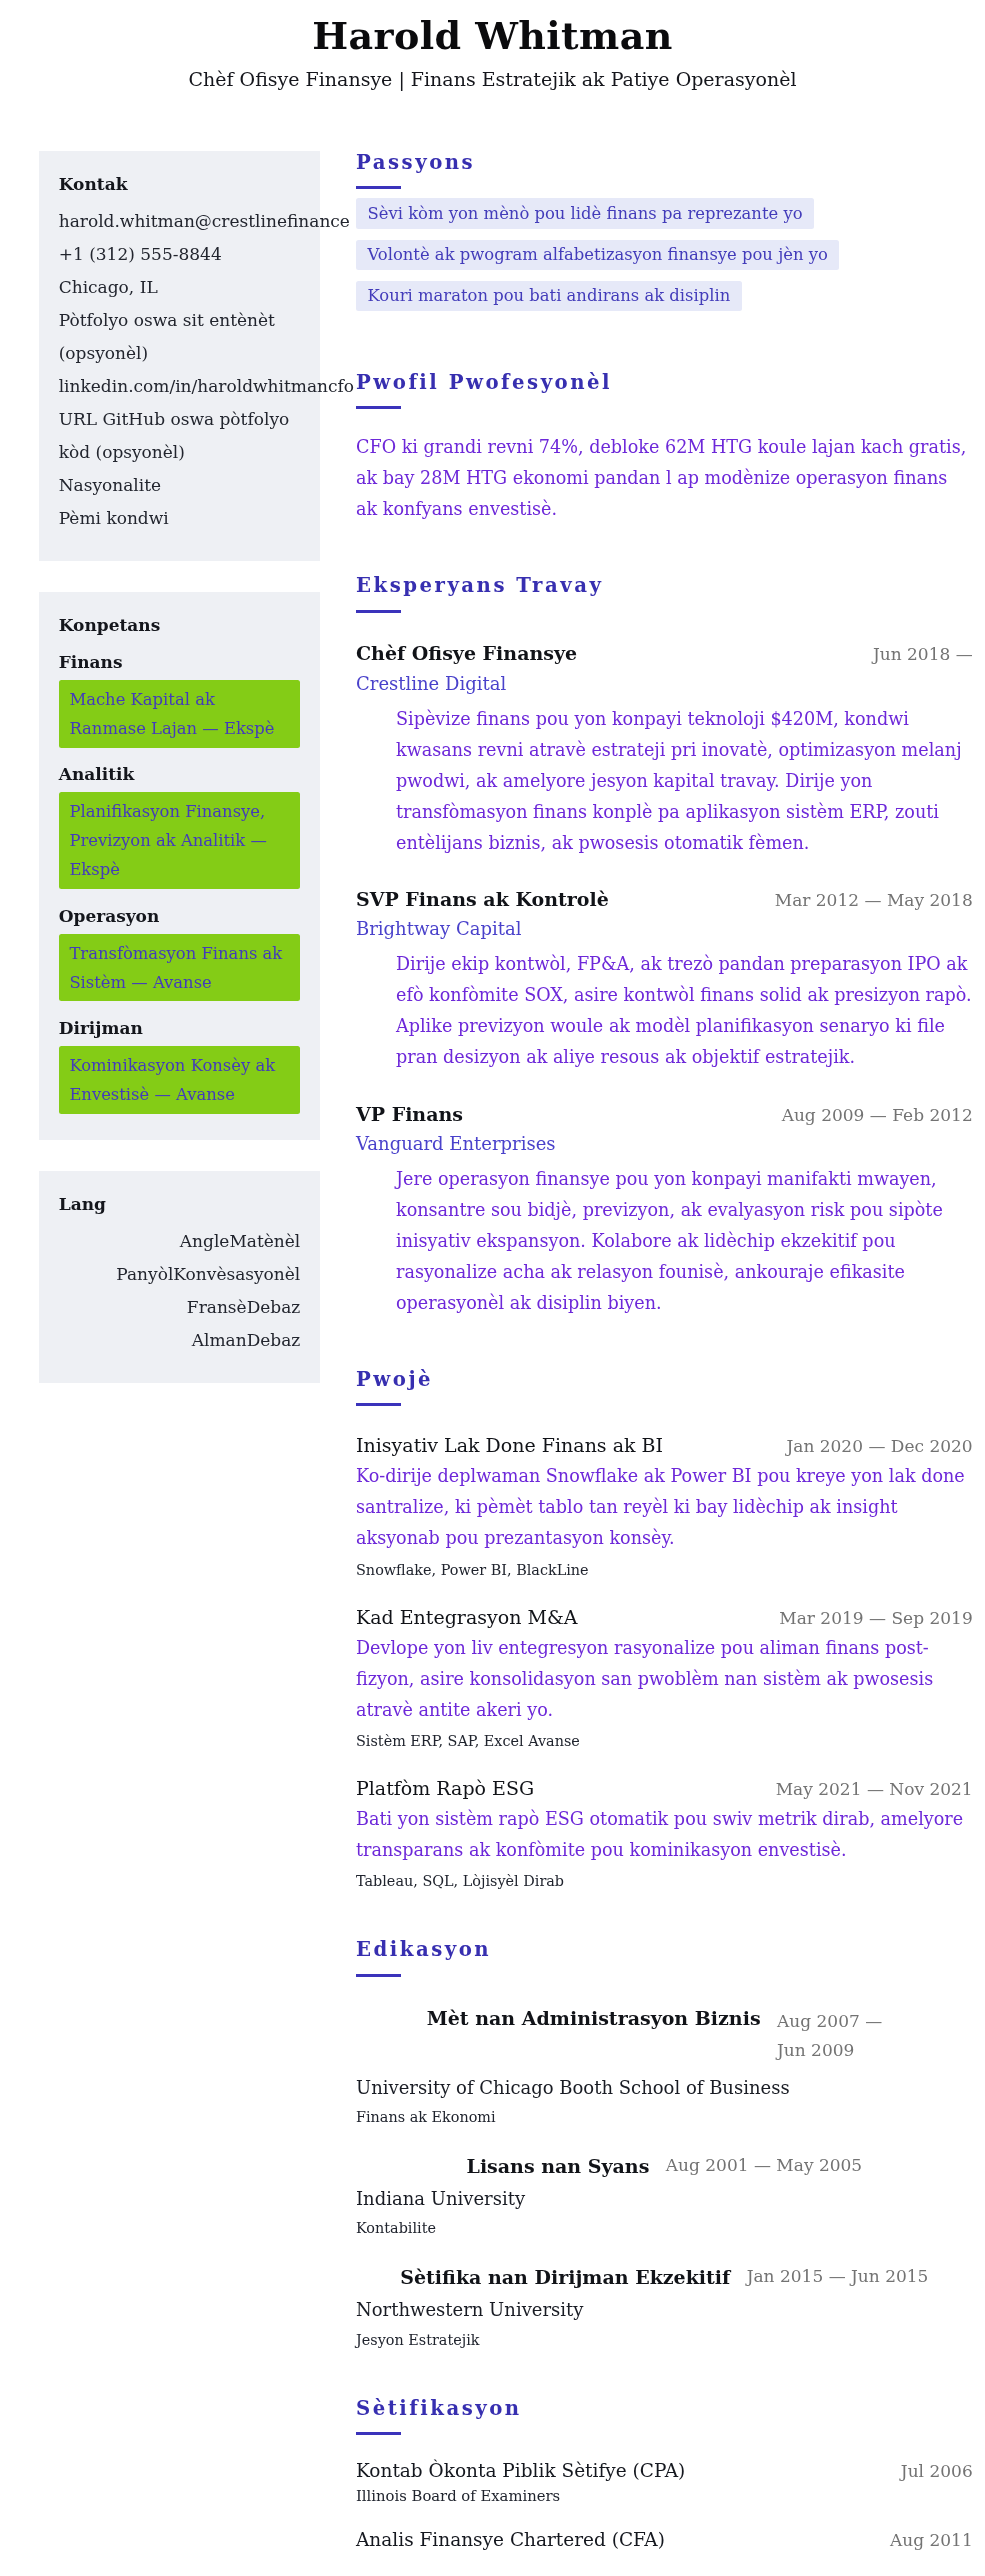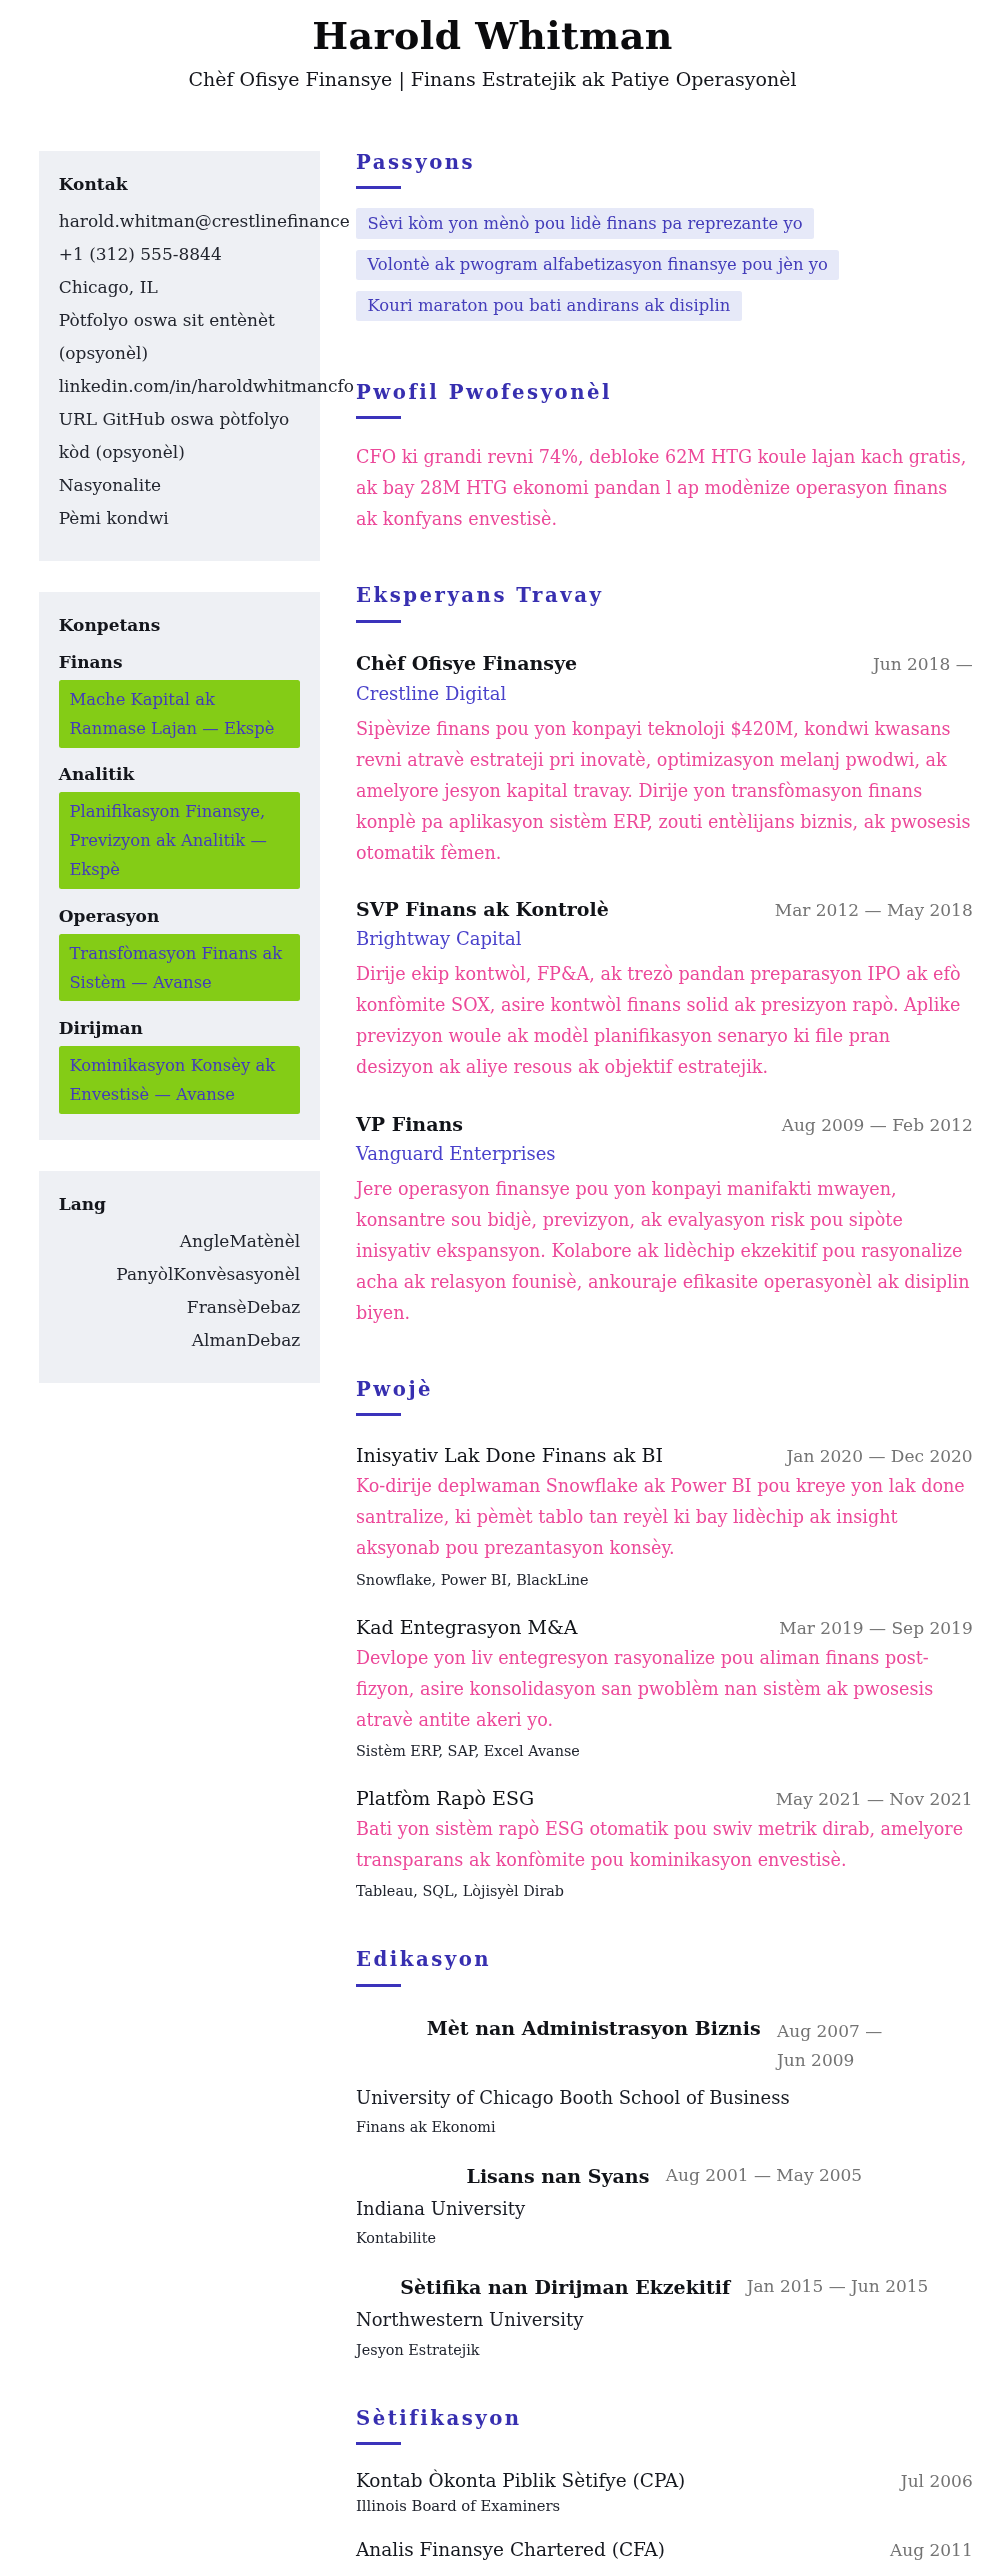--- a/index.html
+++ b/index.html
@@ -58,43 +58,43 @@
   .sec-heading {
     color: #372fb0;
     font-size: 19.7px;
     font-weight: bold;
     letter-spacing: 2.5px;
     margin: 0;
   }
   .sec-rule { width: 45px; height: 3.3px; background: #3b33bb; margin-top: 12.3px; }
 
   
-  .pill-list { margin-top: 19px; }
+  .pill-list { margin-top: 9px; }
   .pill {
     display: inline-block;
     background: #e6e9f8;
     color: #433cba;
     font-size: 16.4px;
     padding: 5.7px 11.5px;
     border-radius: 2.5px;
     margin-bottom: 10.7px;
   }
   .pill-break { display: block; }
 
   
-  .body-text { font-size: 17.6px; line-height: 31px; color: #ec4899; margin: 0; }
+  .body-text { font-size: 17.6px; line-height: 31px; color: #6d28d9; margin: 0; }
   .profile-text { margin-top: 23px; }
 
   
   .job { margin-top: 29.6px; }
   .row-head { display: flex; justify-content: space-between; align-items: baseline; }
   .job-title { font-size: 19px; font-weight: bold; color: #111318; }
   .date { font-size: 17px; color: #737373; margin-left: 16.4px; white-space: nowrap; }
   .company { font-size: 18px; color: #4a42cb; margin-top: 8.2px; }
-  .job-desc { margin-top: 9.9px; }
+  .job-desc { margin-top: 9.9px; margin-left: 40px; }
 
   
   .project { margin-top: 28px; }
   .proj-title { font-size: 19px; color: #111318; }
   .proj-desc { margin-top: 4.9px; }
   .tech { font-size: 14.4px; color: #20242e; margin-top: 7.4px; }
 
   
   .edu { margin-top: 29.6px; }
   .edu-row { display: flex; justify-content: center; align-items: flex-start; }

